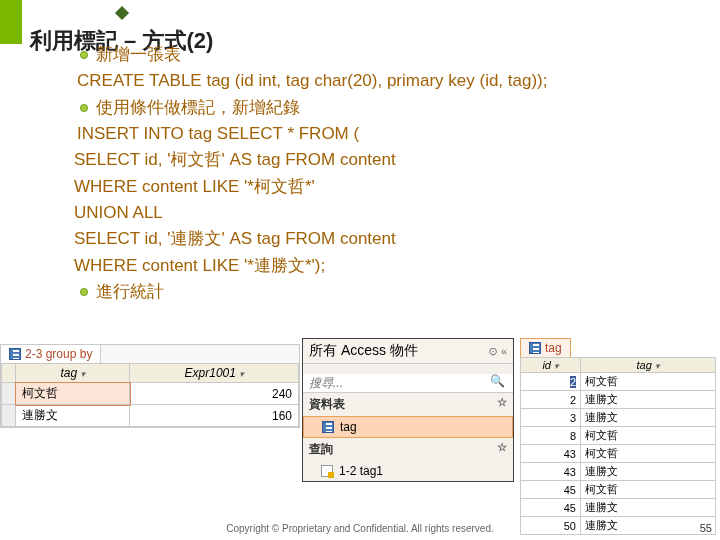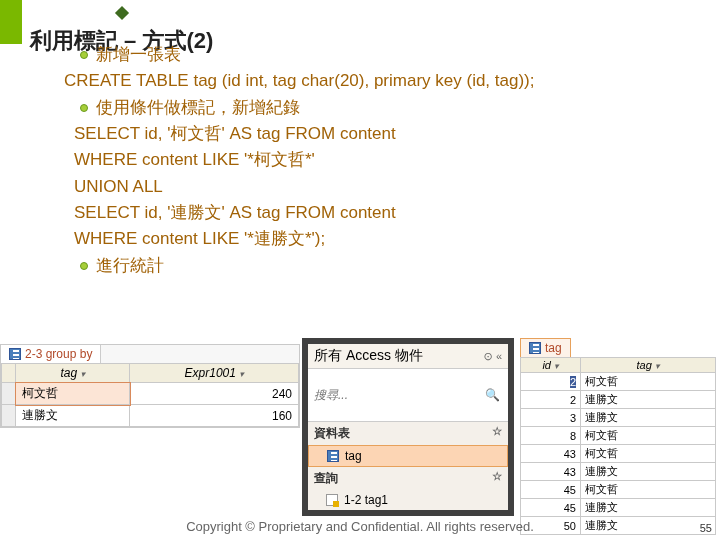--- a/index.html
+++ b/index.html
@@ -7,41 +7,41 @@
 
   .accent-bar { position: absolute; left: 0; top: 0; width: 22px; height: 44px; background: #7AB800; }
 
   .title-row { position: absolute; left: 30px; top: 8px; display: flex; align-items: center; gap: 8px; flex-direction: column; }
   .diamond { width: 10px; height: 10px; background: #3E6B1F; transform: rotate(45deg); display: inline-block; }
   .title-row h1 { font-size: 22px; font-weight: 600; color: #222; }
 
   .body { position: absolute; left: 64px; top: 42px; right: 20px; font-size: 17px; line-height: 1.55; color: #a16207; }
   .bullet-row { display: flex; align-items: center; gap: 8px; margin-left: 16px; }
   .dot { width: 8px; height: 8px; border-radius: 50%; background: #A6CE39; display: inline-block; border: 1px solid #6B9A1F; }
-  .code { margin-left: 0; }
+  .code { margin-left: 13px; }
   .indent { margin-left: 10px; }
 
   
   .shots { position: absolute; left: 0; top: 338px; width: 580px; height: 174px; }
 
   
   .shot1 { position: absolute; left: 0; top: 6px; width: 300px; background: #F7F7F7; border: 1px solid #C9C9C9; font-size: 12px; }
   .tab23 { display: inline-flex; align-items: center; gap: 4px; padding: 2px 8px; color: #B14A2A; background: #fff; border-right: 1px solid #ccc; }
   .tbl { border-collapse: collapse; width: 100%; background: #fff; }
   .tbl th, .tbl td { border: 1px solid #C9C9C9; padding: 2px 6px; text-align: left; height: 18px; font-weight: normal; }
   .tbl th { background: #F2EEDD; text-align: center; font-style: italic; }
   .tbl td.num { text-align: right; }
   .sel { background: #FCE5D6; outline: 1px solid #D98A5B; }
   .rowhdr { width: 14px; background: #EDEDED; }
 
   
-  .shot2 { position: absolute; left: 302px; top: 0; width: 212px; background: #F4F0EA; border: 6px solid #404040; font-size: 12px; }
+  .shot2 { position: absolute; left: 302px; top: 0; width: 212px; background: #F4F0EA; border: 1px solid #404040; font-size: 12px; }
   .navhdr { padding: 3px 6px; font-size: 14px; background: #F7F3EC; border-bottom: 1px solid #ccc; display: flex; justify-content: space-between; align-items: center; }
   .chev { font-size: 11px; color: #666; }
-  .searchrow { display: flex; align-items: center; padding: 17px 4px; border-bottom: 1px solid #ccc; background: #fff; }
+  .searchrow { display: flex; align-items: flex-start; padding: 0 4px; border-bottom: 1px solid #ccc; background: #fff; margin-top: 10px; }
   .searchrow input { flex: 1; border: none; font-style: italic; font-size: 12px; padding: 2px; background: transparent; }
   .searchrow .mag { color: #777; padding: 0 4px; }
   .section { padding: 3px 6px; font-weight: bold; display: flex; justify-content: space-between; color: #333; }
   .navitem { padding: 3px 6px 3px 18px; display: flex; align-items: center; gap: 6px; }
   .navitem.selected { background: #FCD5B4; border: 1px solid #E7A15B; }
   .grid-icon { width: 12px; height: 12px; display: inline-block; background:
     linear-gradient(#fff,#fff) 3px 1px/6px 2px no-repeat,
     linear-gradient(#fff,#fff) 3px 5px/6px 2px no-repeat,
     linear-gradient(#fff,#fff) 3px 9px/6px 2px no-repeat,
     #4A7EBB; border: 1px solid #2F5597; }
@@ -52,21 +52,21 @@
   .shot3 { position: absolute; left: 520px; top: 0; width: 196px; background: #fff; font-size: 12px; }
   .tabtag { display: inline-flex; align-items: center; gap: 4px; padding: 2px 8px; color: #B14A2A; background: #FDF2E9; border: 1px solid #E7A15B; border-bottom: none; }
   .tbl3 { border-collapse: collapse; width: 100%; }
   .tbl3 th, .tbl3 td { border: 1px solid #C9C9C9; padding: 1px 4px; font-size: 11px; font-weight: normal; height: 15px; }
   .tbl3 th { background: #F2EEDD; font-style: italic; text-align: center; }
   .tbl3 td.id { text-align: right; width: 60px; }
   .tbl3 td.tag { text-align: left; }
   .hlnum { background: #3B5998; color: #fff; }
   .drop { font-size: 9px; color: #666; }
 
-  .footer { position: absolute; bottom: 6px; left: 0; right: 0; text-align: center; font-size: 13px; color: #666; }
+  .footer { position: absolute; bottom: 6px; left: 0; right: 0; text-align: center; font-size: 10px; color: #666; }
   .pageno { position: absolute; bottom: 6px; right: 8px; font-size: 11px; color: #333; }
 </style>
 </head>
 <body>
 
 <div class="accent-bar"></div>
 
 <div class="title-row">
   <span class="diamond"></span>
   <h1>利用標記 – 方式(2)</h1>
@@ -75,20 +75,21 @@
 <div class="body">
   <div class="bullet-row">
       <span class="dot"></span>
       <span>新增一張表</span>
     </div>
   <div class="code">CREATE TABLE tag (id int, tag char(20), primary key (id, tag));</div>
   <div class="bullet-row">
       <span class="dot"></span>
       <span>使用條件做標記，新增紀錄</span>
     </div>
+  <div class="code">INSERT INTO tag SELECT * FROM (</div>
   <div class="code indent">SELECT id, '柯文哲' AS tag FROM content</div>
   <div class="code indent">WHERE content LIKE '*柯文哲*'</div>
   <div class="code indent">UNION ALL</div>
   <div class="code indent">SELECT id, '連勝文' AS tag FROM content</div>
   <div class="code indent">WHERE content LIKE '*連勝文*');</div>
   <div class="bullet-row">
       <span class="dot"></span>
       <span>進行統計</span>
     </div>
 </div>

